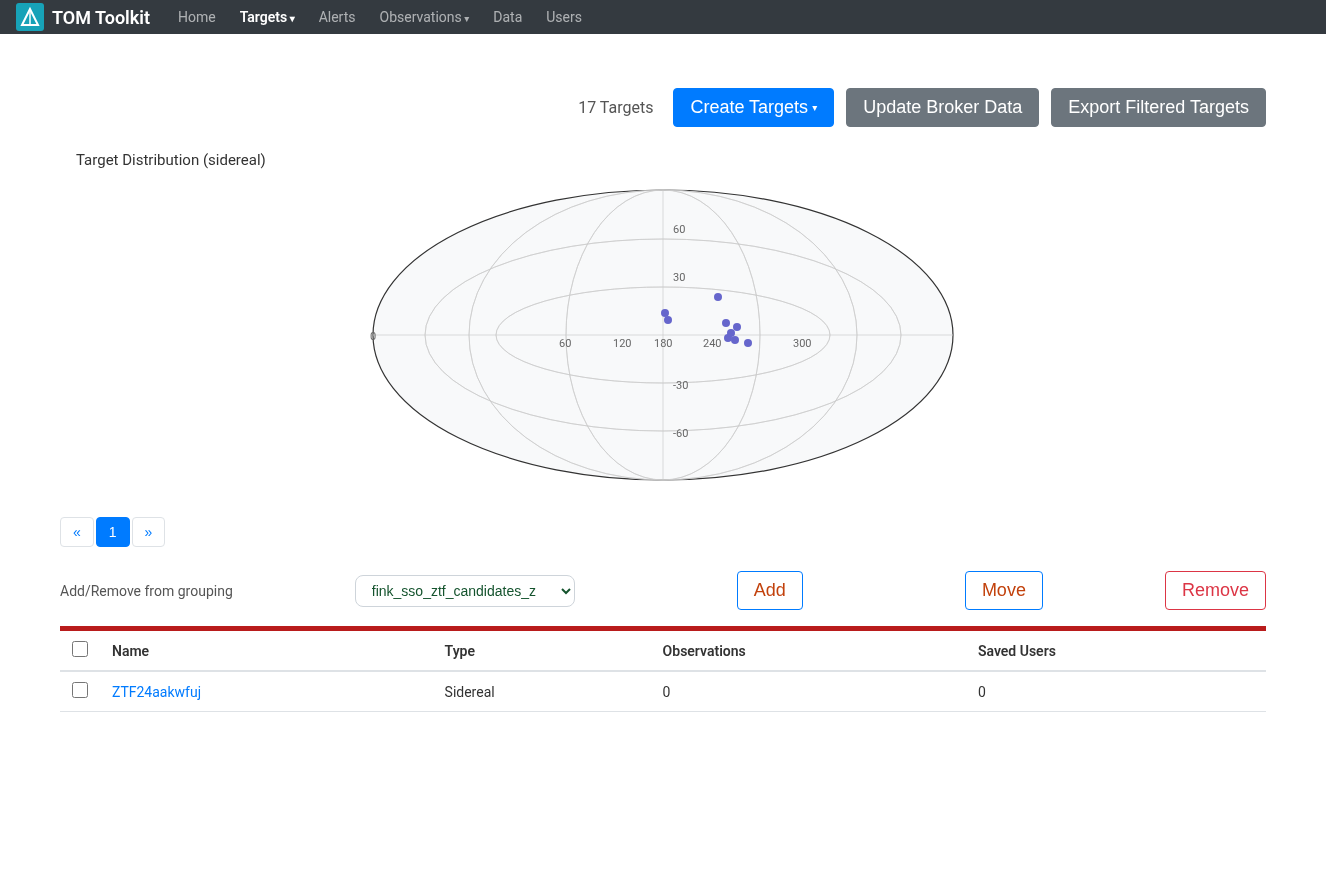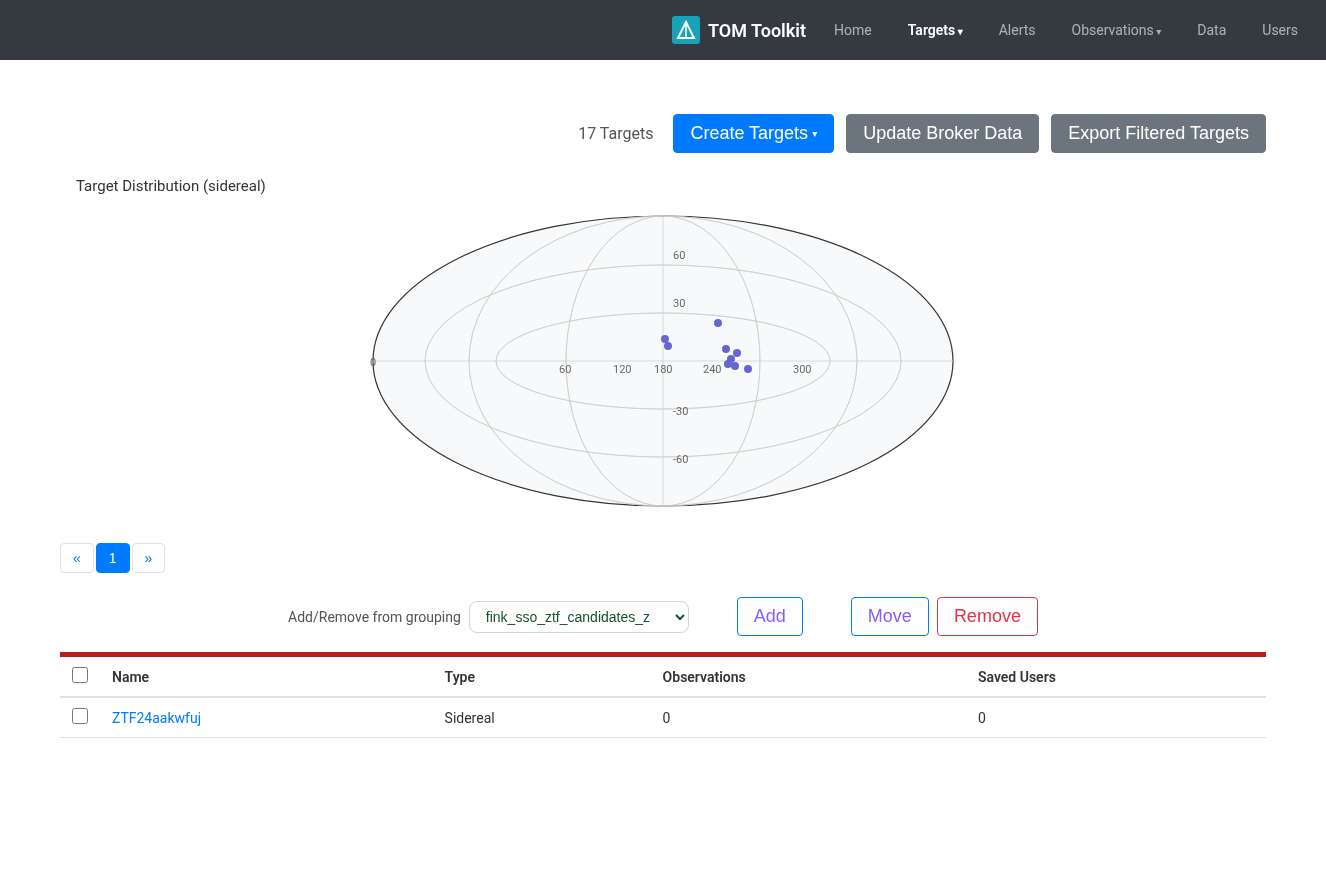--- a/index.html
+++ b/index.html
@@ -4,41 +4,40 @@
   <style>
     * { box-sizing: border-box; margin: 0; padding: 0; }
     body { font-family: -apple-system, BlinkMacSystemFont, 'Segoe UI', Roboto, sans-serif; font-size: 14px; color: #333; background: #fff; }
 
     
     .navbar {
       background-color: #343a40;
       padding: 0 16px;
       display: flex;
       align-items: center;
-      height: 60px;
-      justify-content: flex-end;
+      height: 34px;
     }
     .navbar-brand {
       display: flex;
       align-items: center;
       gap: 8px;
       color: #fff;
       font-size: 18px;
       font-weight: 600;
       text-decoration: none;
       margin-right: 16px;
     }
     .brand-icon {
       width: 28px;
       height: 28px;
     }
     .nav-links {
       display: flex;
       align-items: center;
-      gap: 12px;
+      gap: 0;
     }
     .nav-link {
       color: rgba(255,255,255,0.6);
       text-decoration: none;
       padding: 8px 12px;
       border-radius: 4px;
       cursor: pointer;
       font-size: 14px;
     }
     .nav-link.active { color: #fff; font-weight: 600; }
@@ -85,21 +84,21 @@
       color: #fff;
     }
     .btn-secondary {
       background-color: #6c757d;
       border-color: #6c757d;
       color: #fff;
     }
     .btn-outline-primary {
       background-color: transparent;
       border-color: #007bff;
-      color: #8b5cf6;
+      color: #c2410c;
       margin-left: 40px;
     }
     .btn-outline-danger {
       background-color: transparent;
       border-color: #dc3545;
       color: #dc3545;
     }
     .btn-dropdown::after { content: ' ▾'; font-size: 10px; }
 
     
@@ -139,21 +138,21 @@
     .page-btn.active {
       background: #007bff;
       border-color: #007bff;
       color: #fff;
     }
 
     
     .grouping-row {
       display: flex;
       align-items: center;
-      justify-content: center;
+      justify-content: space-between;
       gap: 8px;
       margin-bottom: 16px;
     }
     .grouping-label { color: #555; font-size: 14px; }
     .grouping-select {
       padding: 6px 12px;
       border: 1px solid #ced4da;
       border-radius: 8px;
       font-size: 14px;
       color: #14532d;

